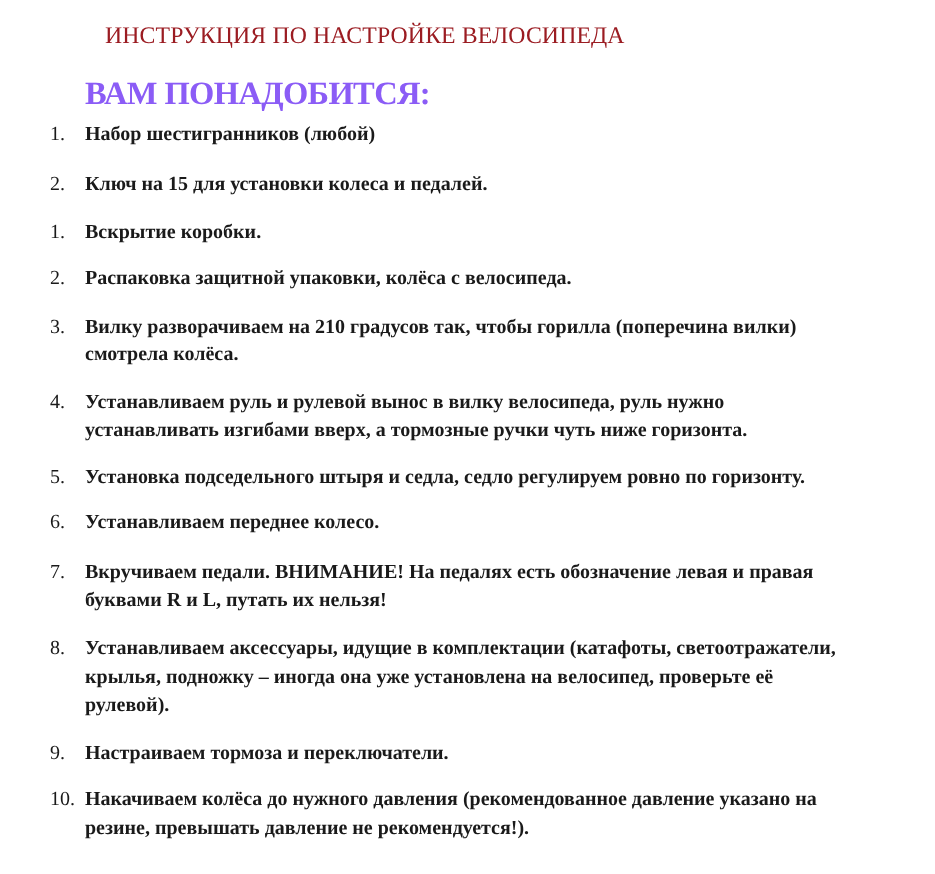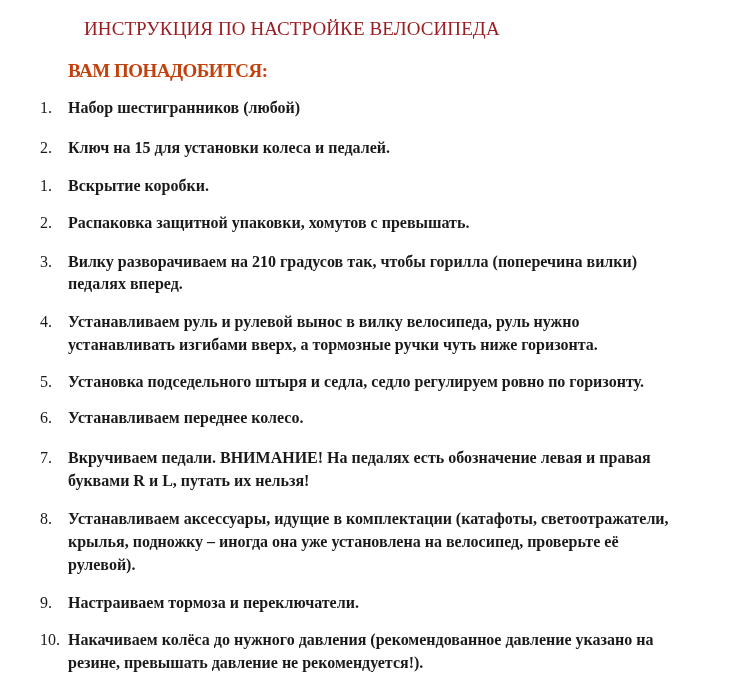--- a/index.html
+++ b/index.html
@@ -29,23 +29,23 @@
       font-size: 19px;
       font-weight: normal;
       color: #9b1c22;
       letter-spacing: 0.1px;
       white-space: nowrap;
     }
     .subtitle {
       position: absolute;
       left: 68px;
       top: 60px;
-      font-size: 19px;
+      font-size: 26px;
       font-weight: bold;
-      color: #c2410c;
+      color: #8b5cf6;
       letter-spacing: -0.5px;
       white-space: nowrap;
     }
     .item {
       position: absolute;
       left: 0;
       font-size: 16px;
       line-height: 24px;
       white-space: nowrap;
     }
@@ -82,29 +82,29 @@
     <span class="text">Ключ на 15 для установки колеса и педалей.</span>
   </div>
 
   <div class="item" style="top:174px;">
     <span class="num">1.</span>
     <span class="text">Вскрытие коробки.</span>
   </div>
 
   <div class="item" style="top:211px;">
     <span class="num">2.</span>
-    <span class="text">Распаковка защитной упаковки, хомутов с превышать.</span>
+    <span class="text">Распаковка защитной упаковки, колёса с велосипеда.</span>
   </div>
 
   <div class="item" style="top:250px;">
     <span class="num">3.</span>
     <span class="text">Вилку разворачиваем на 210 градусов так, чтобы горилла (поперечина вилки)</span>
   </div>
   <div class="item" style="top:272px;">
-    <span class="text">педалях вперед.</span>
+    <span class="text">смотрела колёса.</span>
   </div>
 
   <div class="item" style="top:310px;">
     <span class="num">4.</span>
     <span class="text">Устанавливаем руль и рулевой вынос в вилку велосипеда, руль нужно</span>
   </div>
   <div class="item" style="top:333px;">
     <span class="text">устанавливать изгибами вверх, а тормозные ручки чуть ниже горизонта.</span>
   </div>
 

